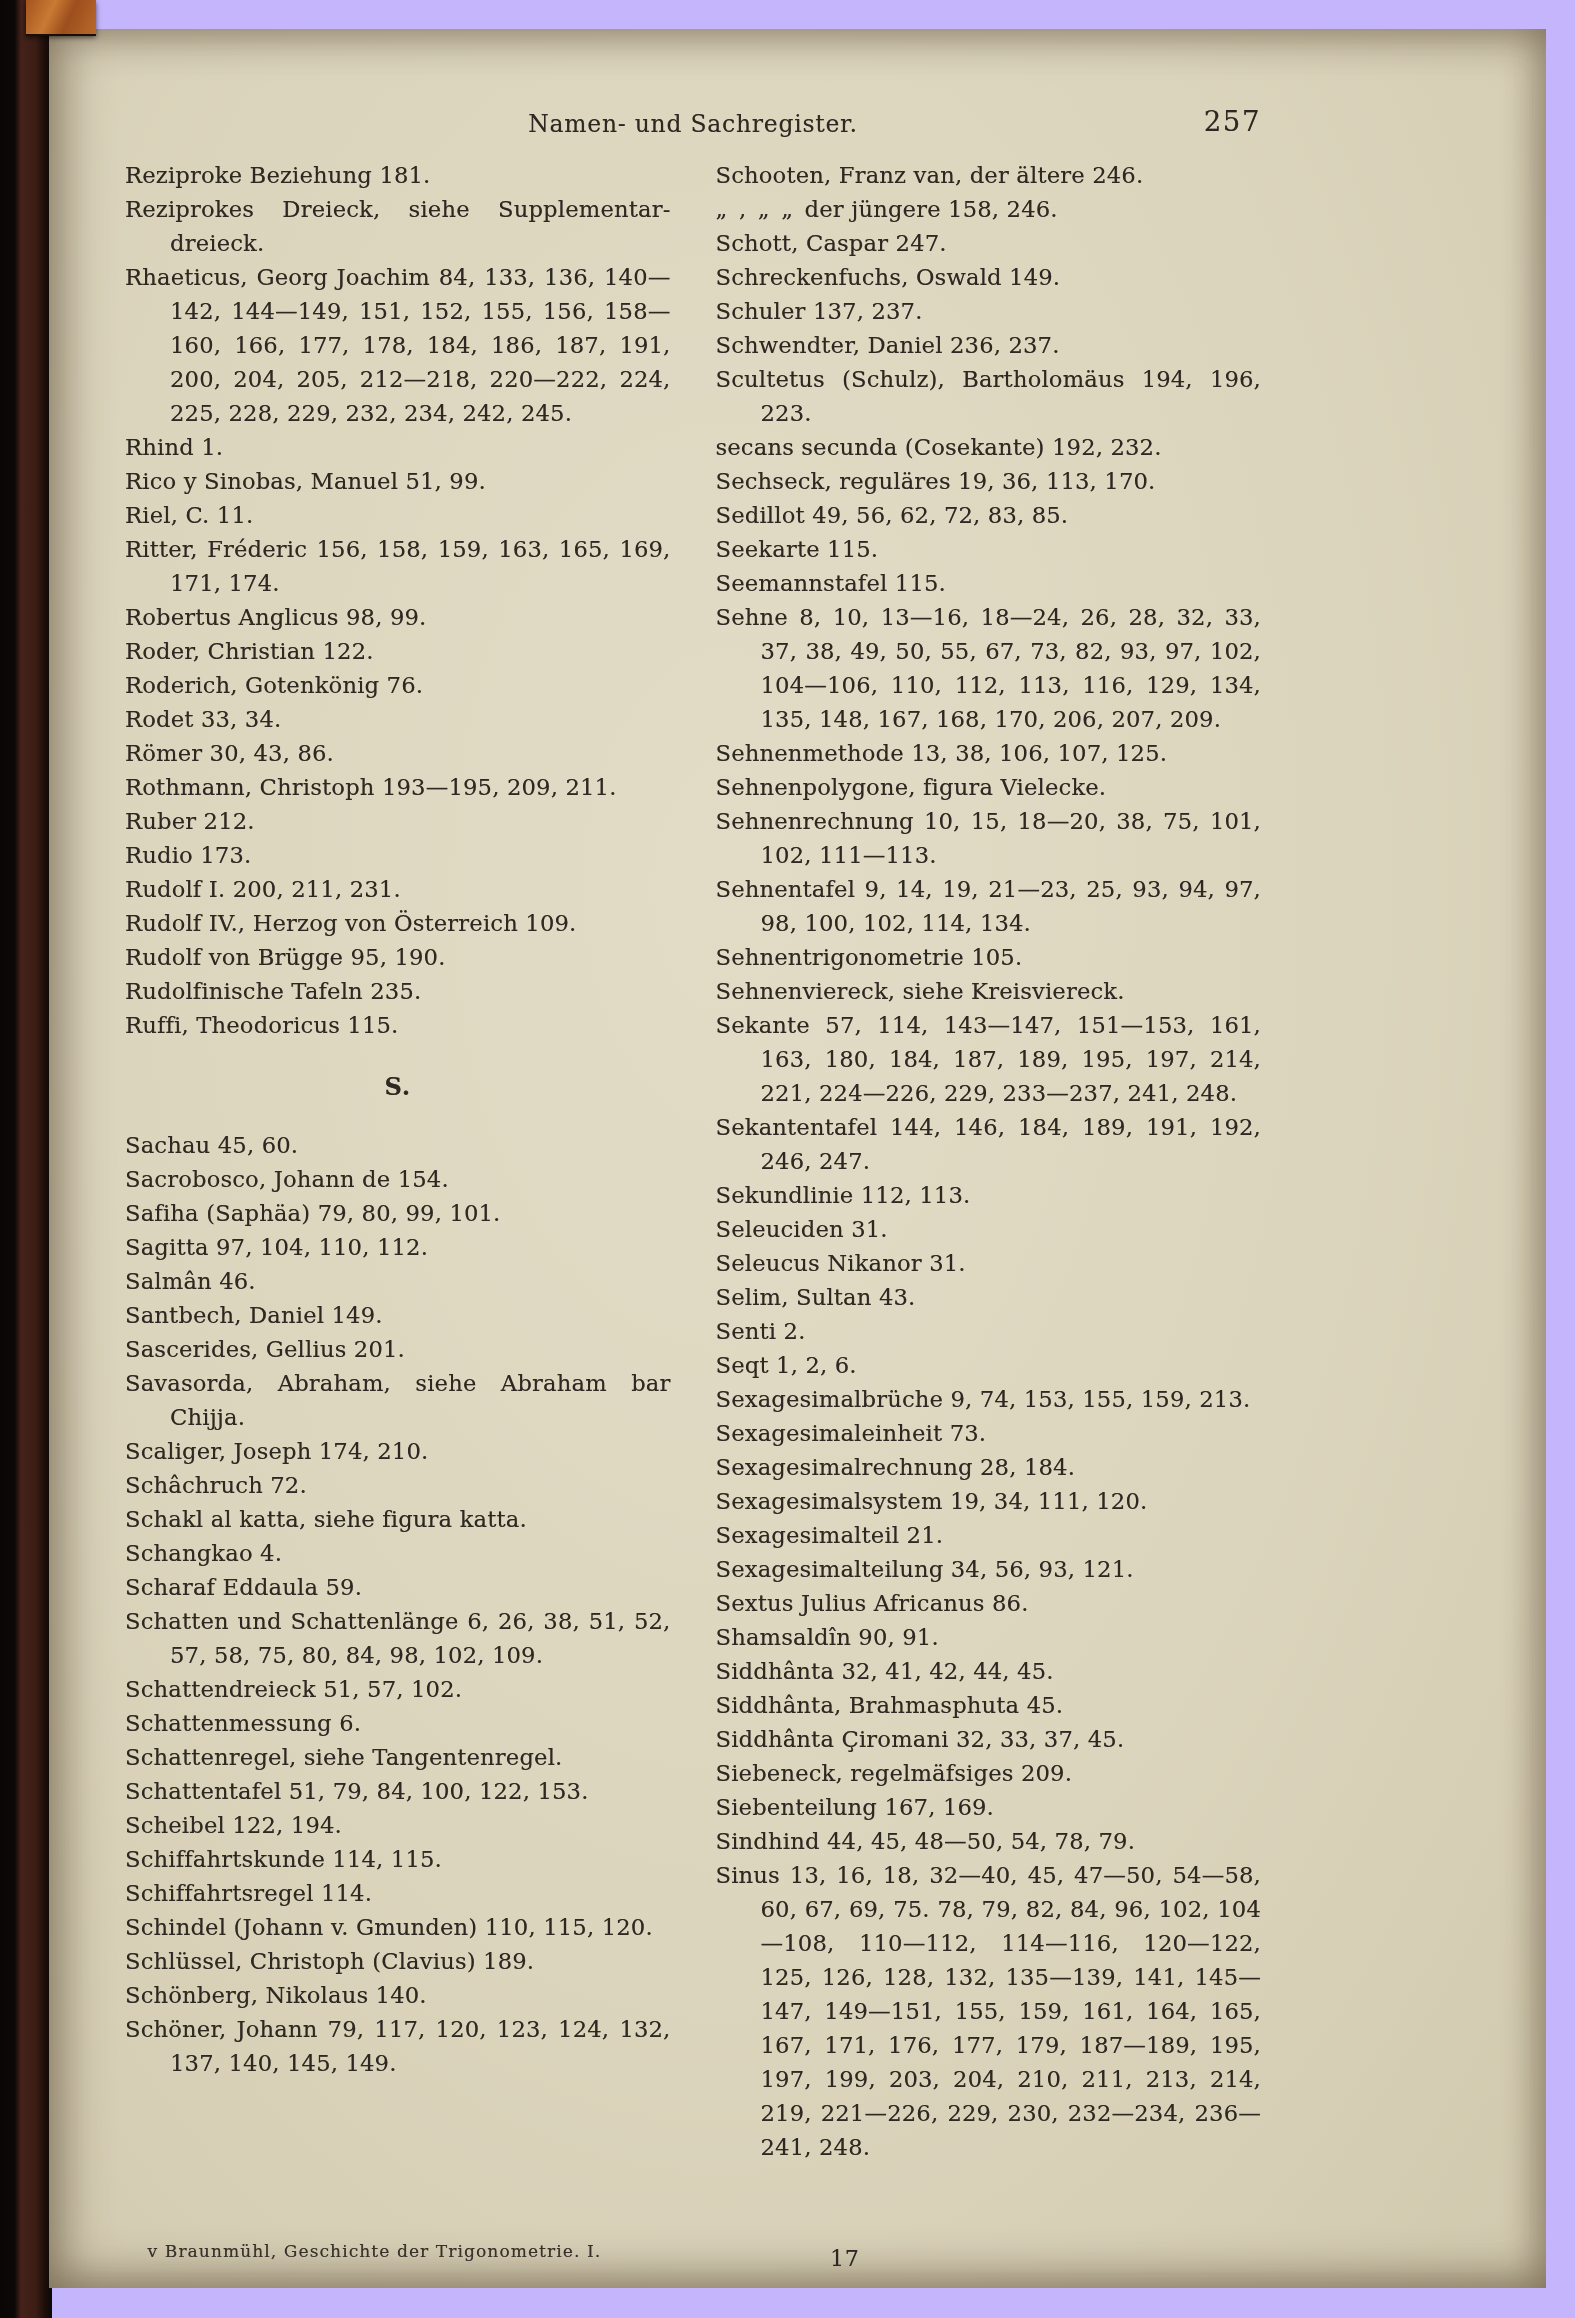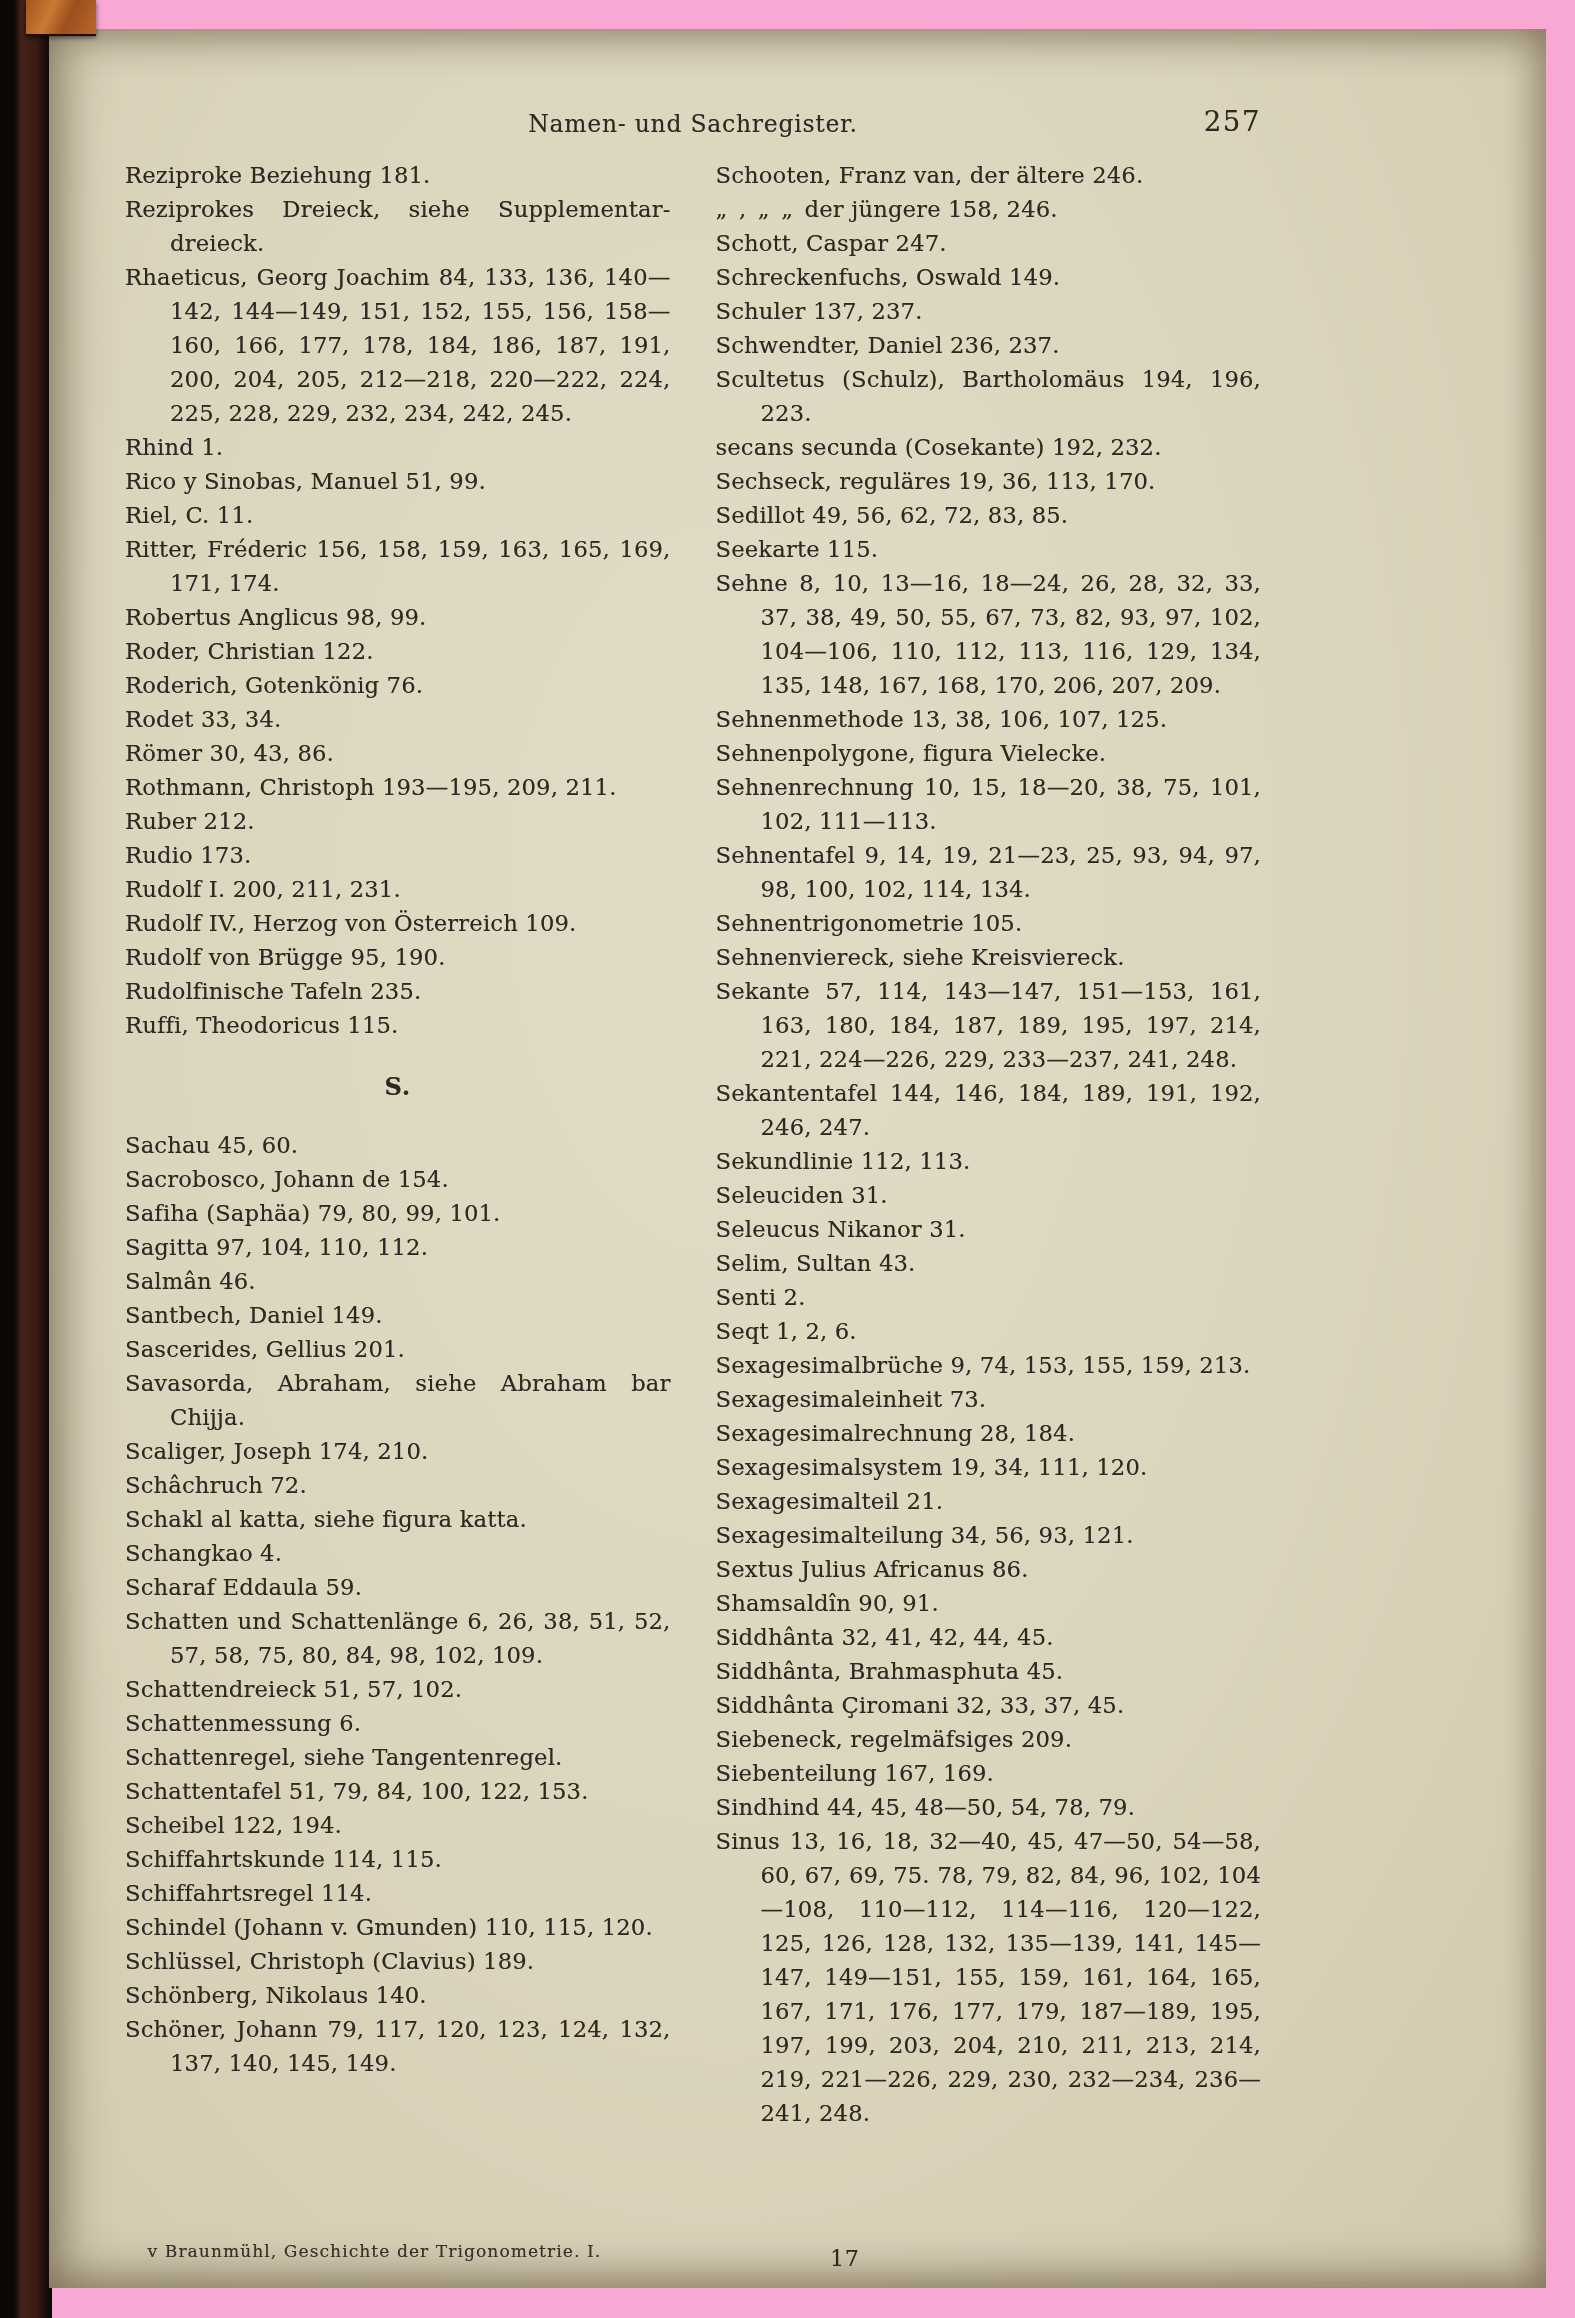--- a/index.html
+++ b/index.html
@@ -2,21 +2,21 @@
 <html style="font-size:13px"><head>
 <meta charset="utf-8">
 <style>
   html, body {
     margin: 0; padding: 0;
     background: #060606;
   }
   .scan {
     position: relative;
     width: 1576px; height: 2319px;
-    background: #f9a8d4;
+    background: #c4b5fd;
     overflow: hidden;
     font-family: "DejaVu Serif", serif;
   }
   
   .spine {
     position: absolute; left: 0; top: 0;
     width: 52px; height: 100%;
     background: linear-gradient(90deg,
       #090706 0px, #0b0806 14.6px,
       #44221a 21px, #3a1d14 36px,
@@ -166,20 +166,21 @@
             <p class="entry">„ , „ „ der jüngere 158, 246.</p>
             <p class="entry">Schott, Caspar 247.</p>
             <p class="entry">Schreckenfuchs, Oswald 149.</p>
             <p class="entry">Schuler 137, 237.</p>
             <p class="entry">Schwendter, Daniel 236, 237.</p>
             <p class="entry">Scultetus (Schulz), Bartholomäus 194, 196, 223.</p>
             <p class="entry">secans secunda (Cosekante) 192, 232.</p>
             <p class="entry">Sechseck, reguläres 19, 36, 113, 170.</p>
             <p class="entry">Sedillot 49, 56, 62, 72, 83, 85.</p>
             <p class="entry">Seekarte 115.</p>
+            <p class="entry">Seemannstafel 115.</p>
             <p class="entry">Sehne 8, 10, 13—16, 18—24, 26, 28, 32, 33, 37, 38, 49, 50, 55, 67, 73, 82, 93, 97, 102, 104—106, 110, 112, 113, 116, 129, 134, 135, 148, 167, 168, 170, 206, 207, 209.</p>
             <p class="entry">Sehnenmethode 13, 38, 106, 107, 125.</p>
             <p class="entry">Sehnenpolygone, figura Vielecke.</p>
             <p class="entry">Sehnenrechnung 10, 15, 18—20, 38, 75, 101, 102, 111—113.</p>
             <p class="entry">Sehnentafel 9, 14, 19, 21—23, 25, 93, 94, 97, 98, 100, 102, 114, 134.</p>
             <p class="entry">Sehnentrigonometrie 105.</p>
             <p class="entry">Sehnenviereck, siehe Kreisviereck.</p>
             <p class="entry">Sekante 57, 114, 143—147, 151—153, 161, 163, 180, 184, 187, 189, 195, 197, 214, 221, 224—226, 229, 233—237, 241, 248.</p>
             <p class="entry">Sekantentafel 144, 146, 184, 189, 191, 192, 246, 247.</p>
             <p class="entry">Sekundlinie 112, 113.</p>

